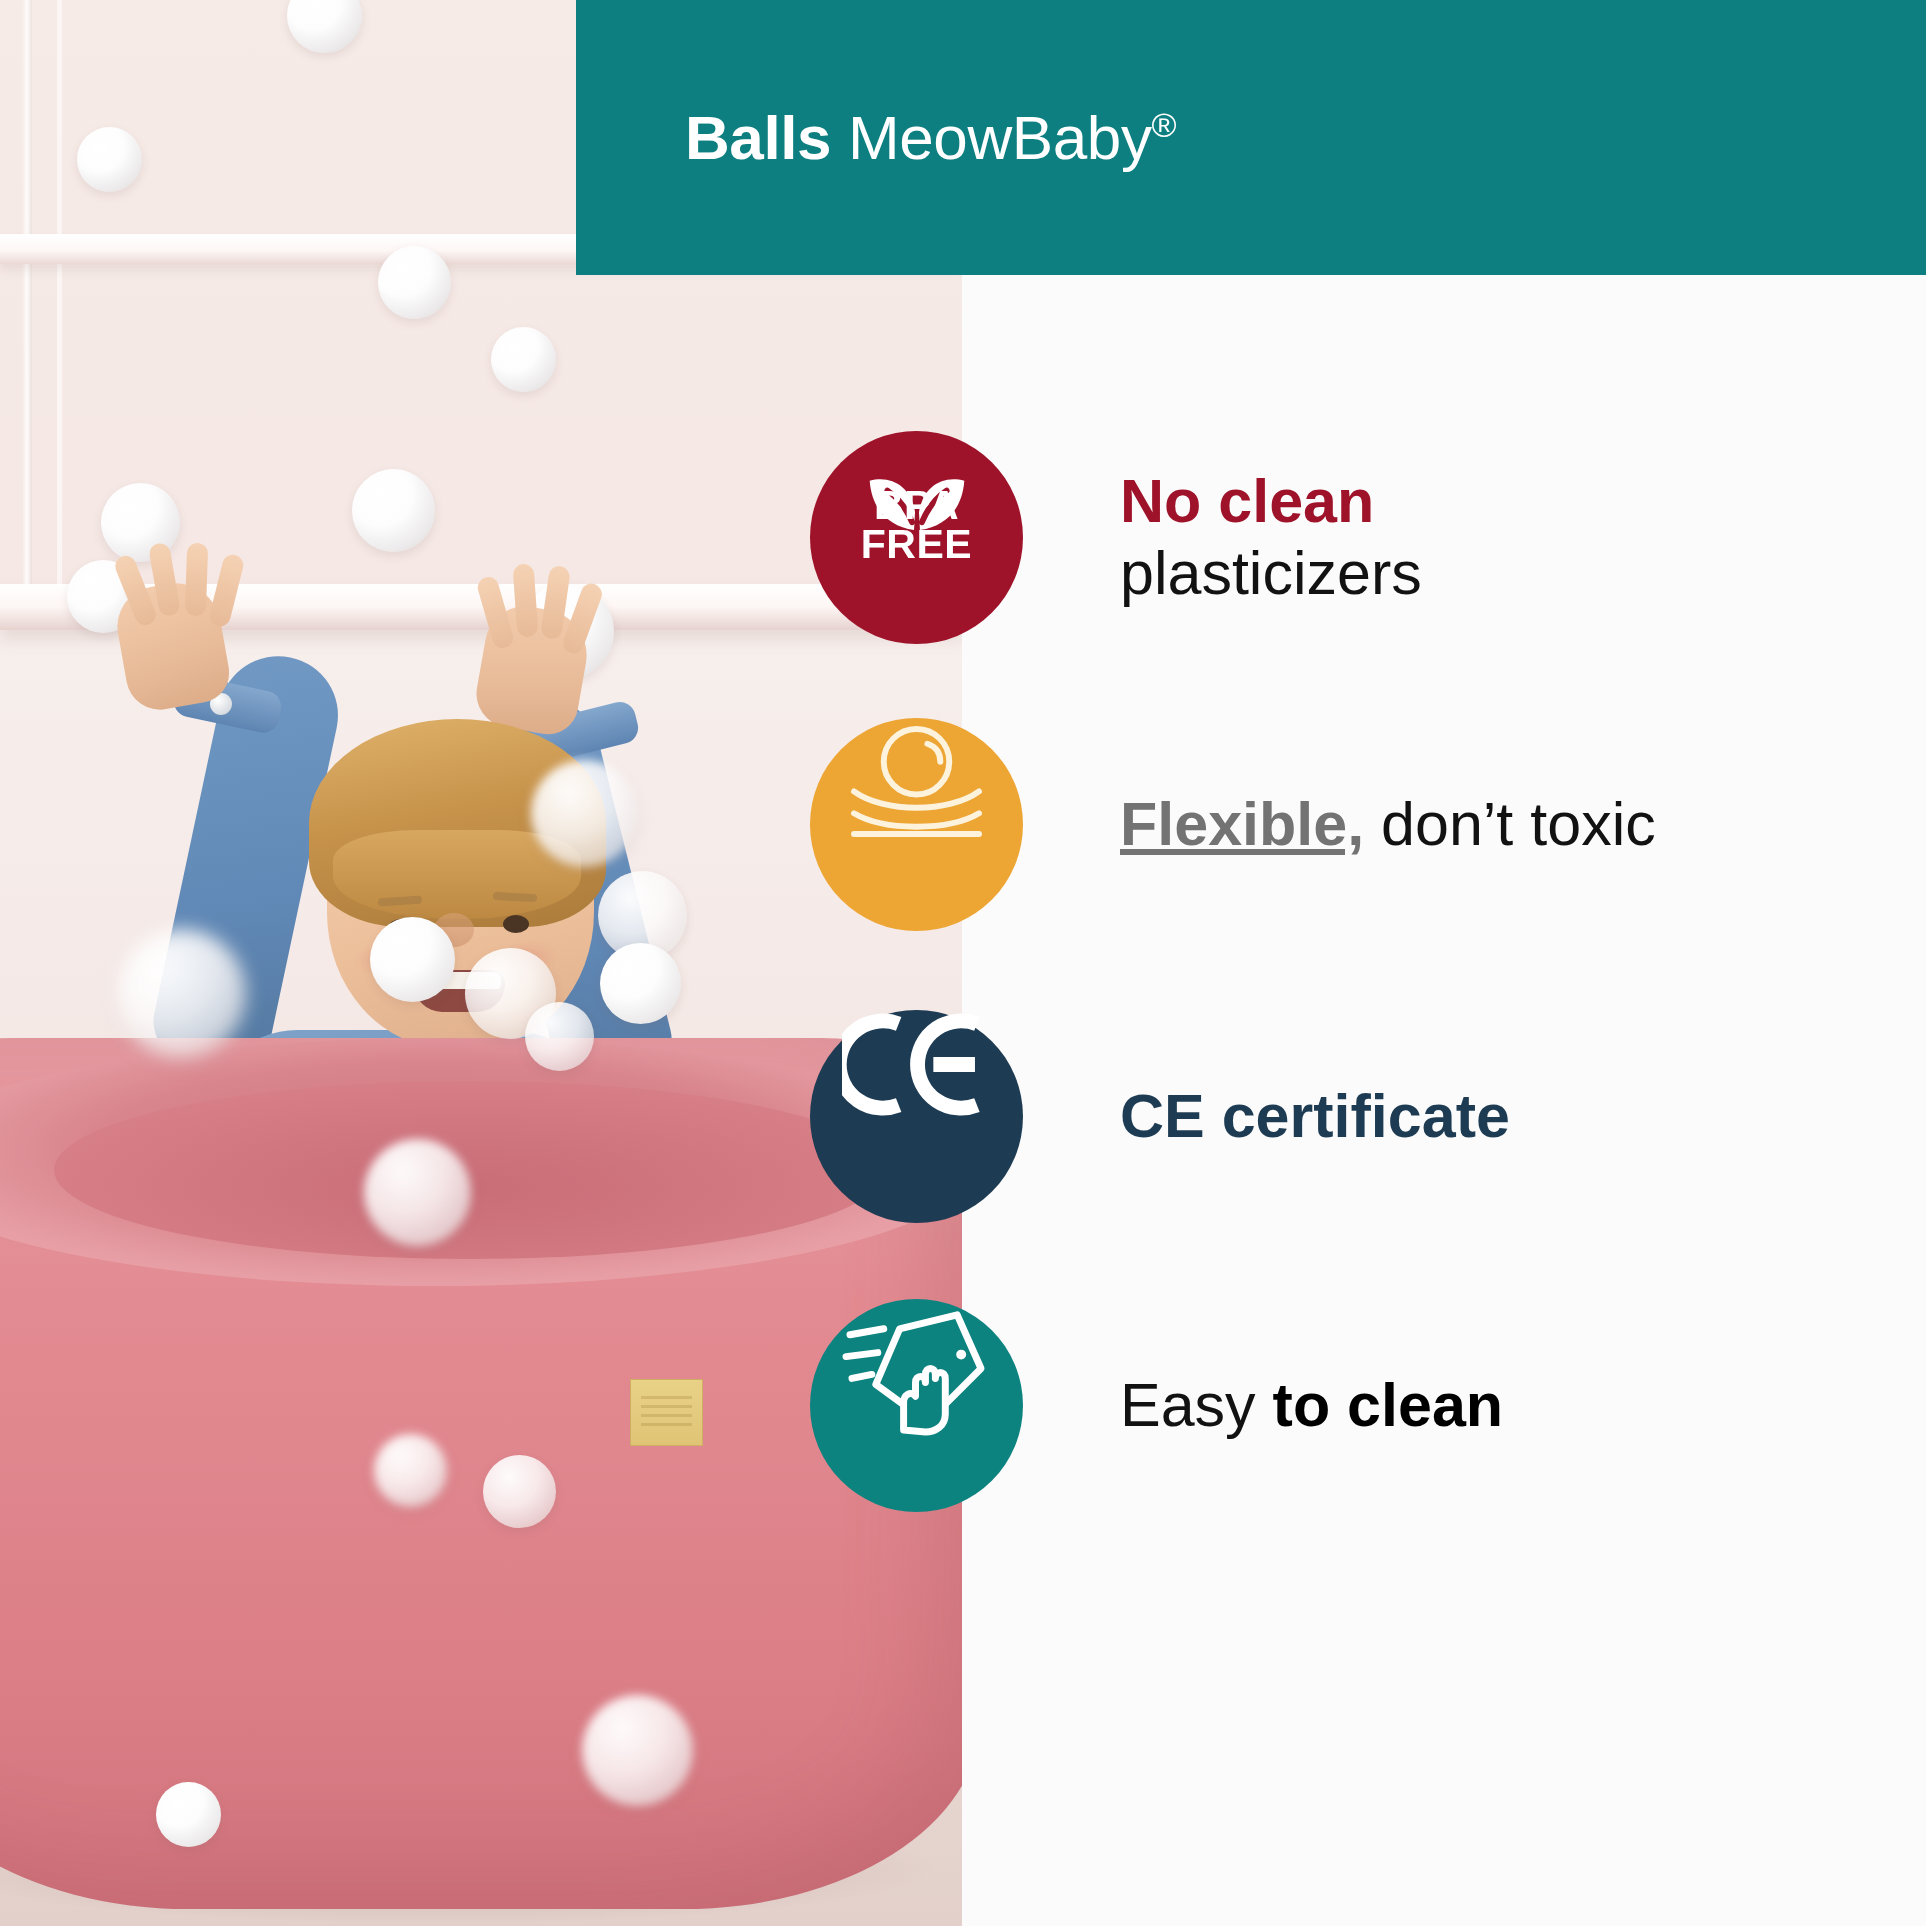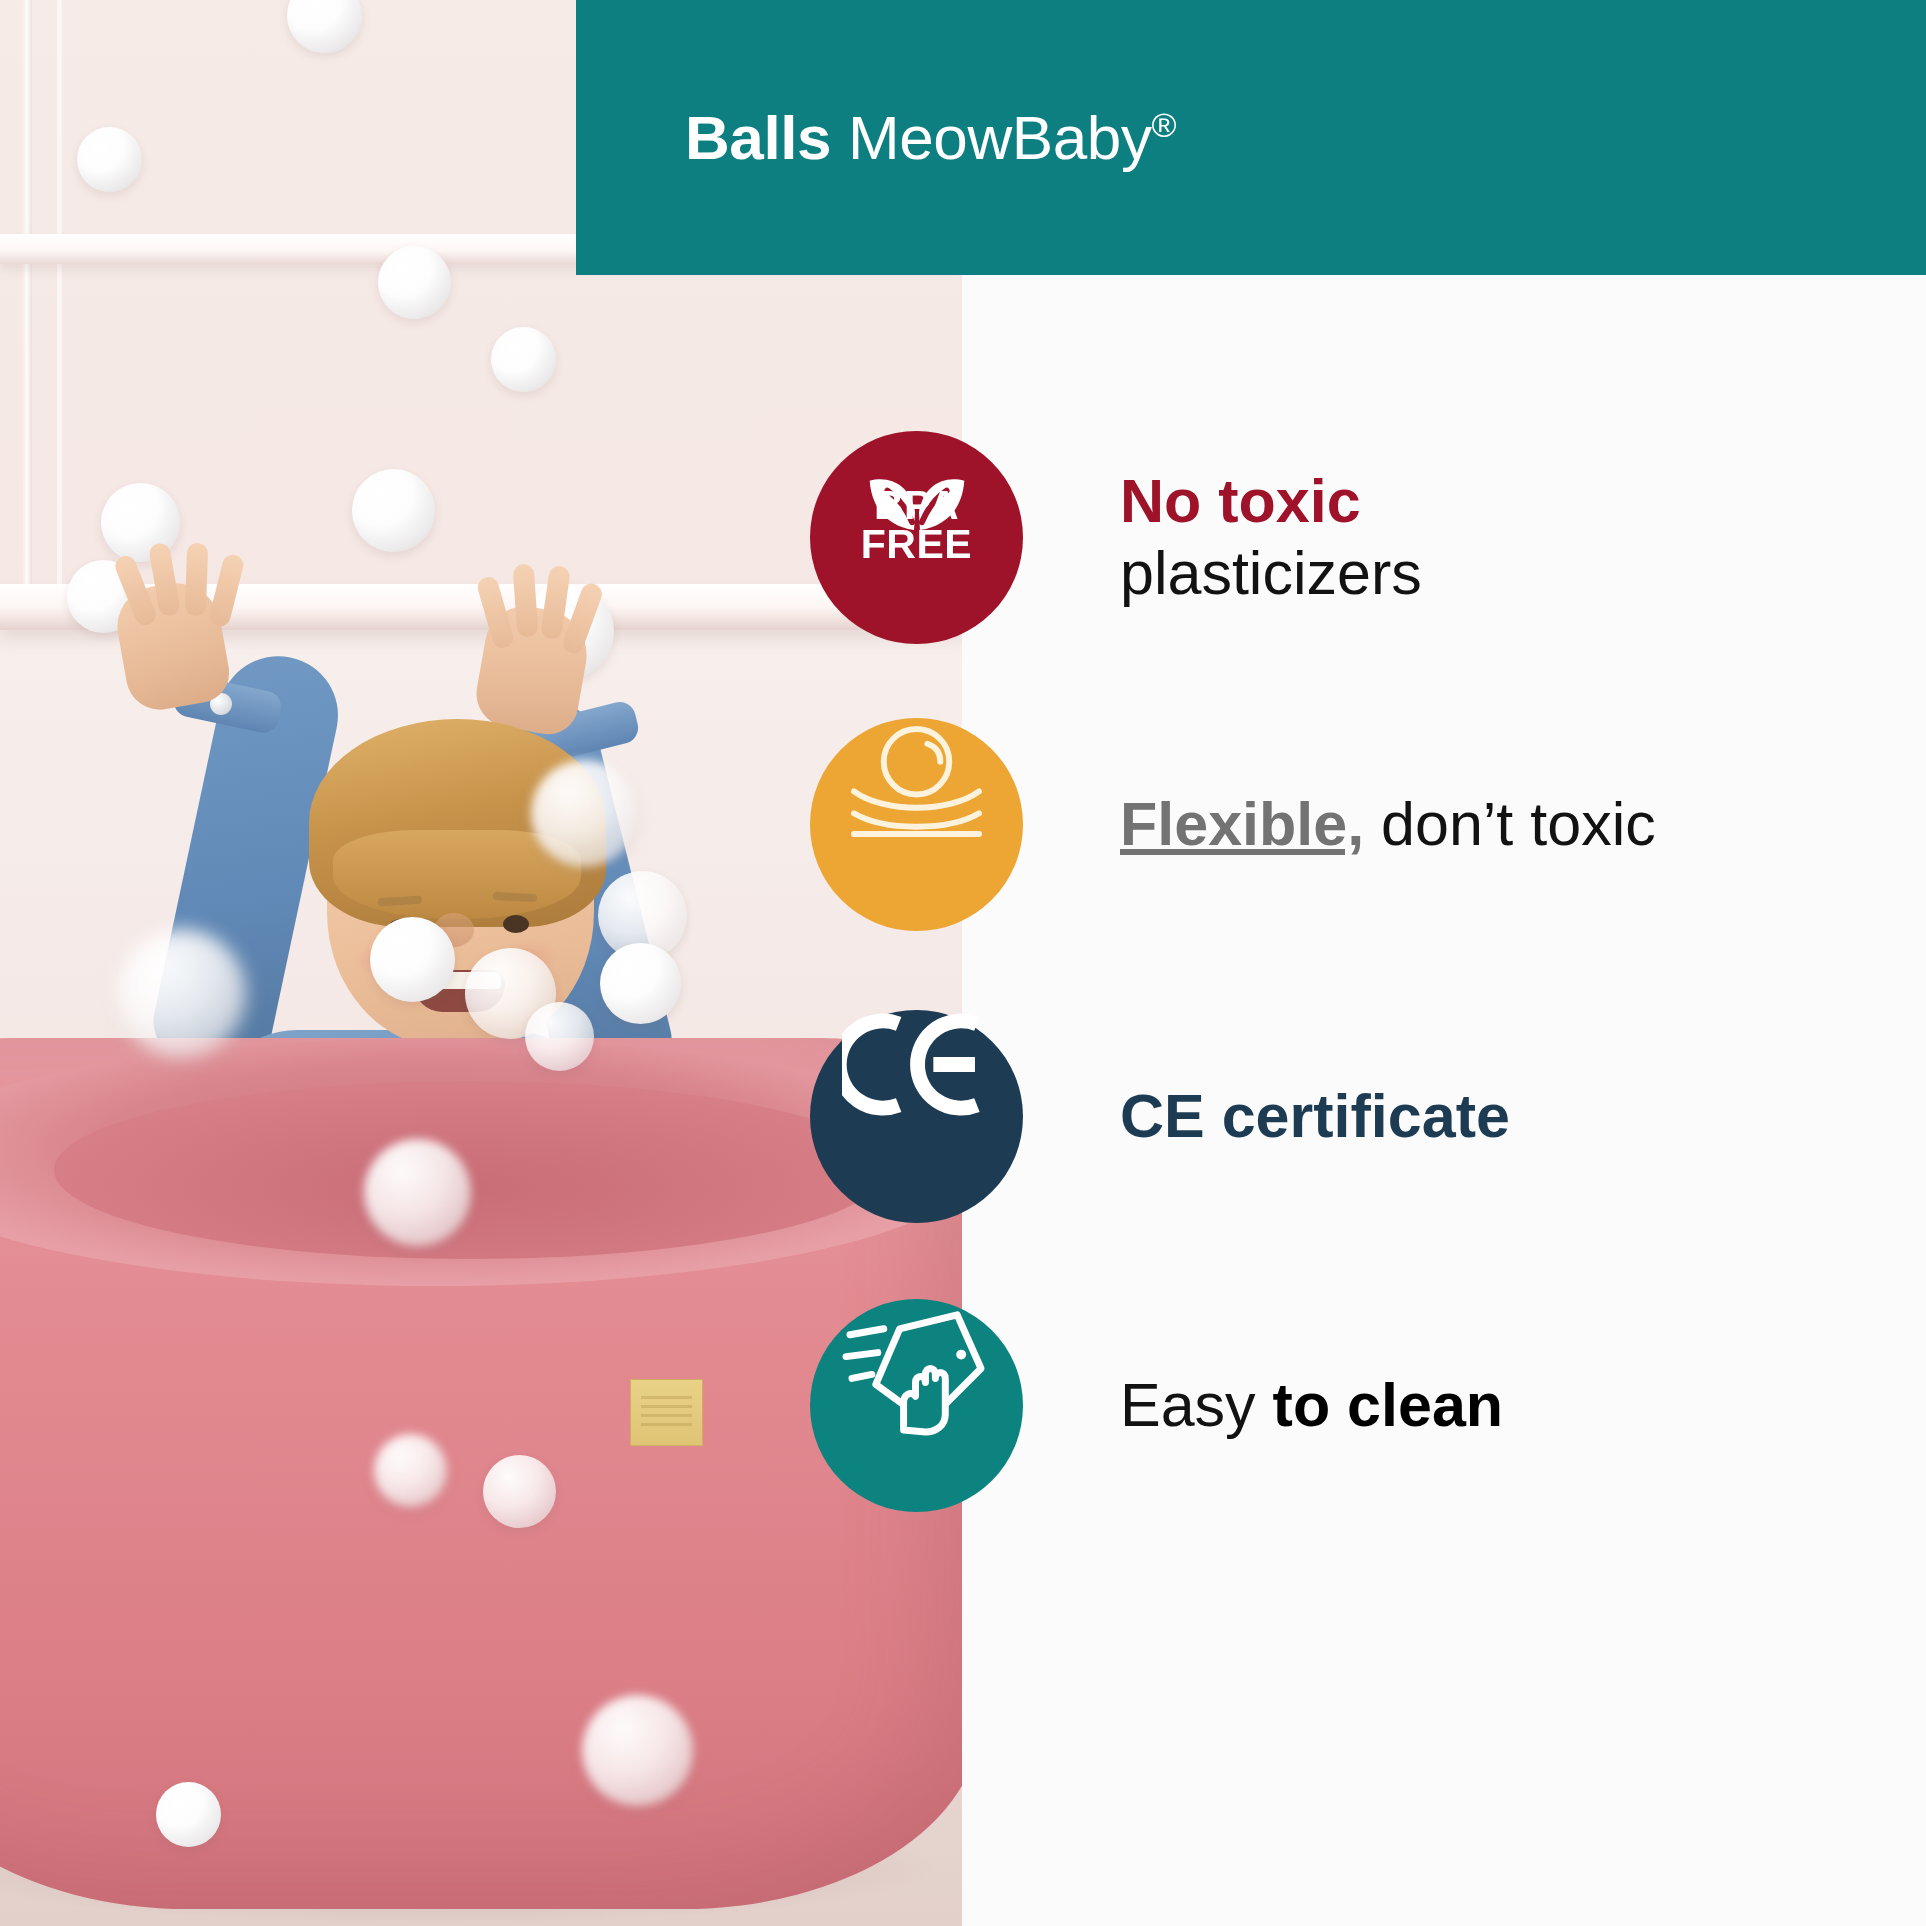--- a/index.html
+++ b/index.html
@@ -430,21 +430,21 @@
         <path d="M30 26 C42 34 50 46 55 58" stroke="#9e1329" stroke-width="6" fill="none" stroke-linecap="round"></path>
         <path d="M63 66 C90 62 106 44 108 16 C86 10 66 22 62 48 Z" fill="#ffffff"></path>
         <path d="M90 26 C78 34 70 46 65 58" stroke="#9e1329" stroke-width="6" fill="none" stroke-linecap="round"></path>
       </svg>
       <div class="bpa-text">
         <div>BPA</div>
         <div>FREE</div>
       </div>
     </div>
     <div class="feature-text">
-      <span class="accent" style="color:#9e1329;">No toxic</span><br>
+      <span class="accent" style="color:#9e1329;">No clean</span><br>
       <span>plasticizers</span>
     </div>
   </div>
 
   <div class="feature" id="feature-2">
     <div class="feature-icon" style="background:#eda534;">
       <svg width="149" height="129" viewBox="0 0 150 130">
         <circle cx="75" cy="44" r="33" stroke="#fdf2dc" stroke-width="6" fill="none"></circle>
         <path d="M86 26 C95 29 99 36 99 44" stroke="#fdf2dc" stroke-width="6" fill="none" stroke-linecap="round"></path>
         <path d="M12 74 C42 96 108 96 138 74" stroke="#fdf2dc" stroke-width="6" fill="none" stroke-linecap="round"></path>

